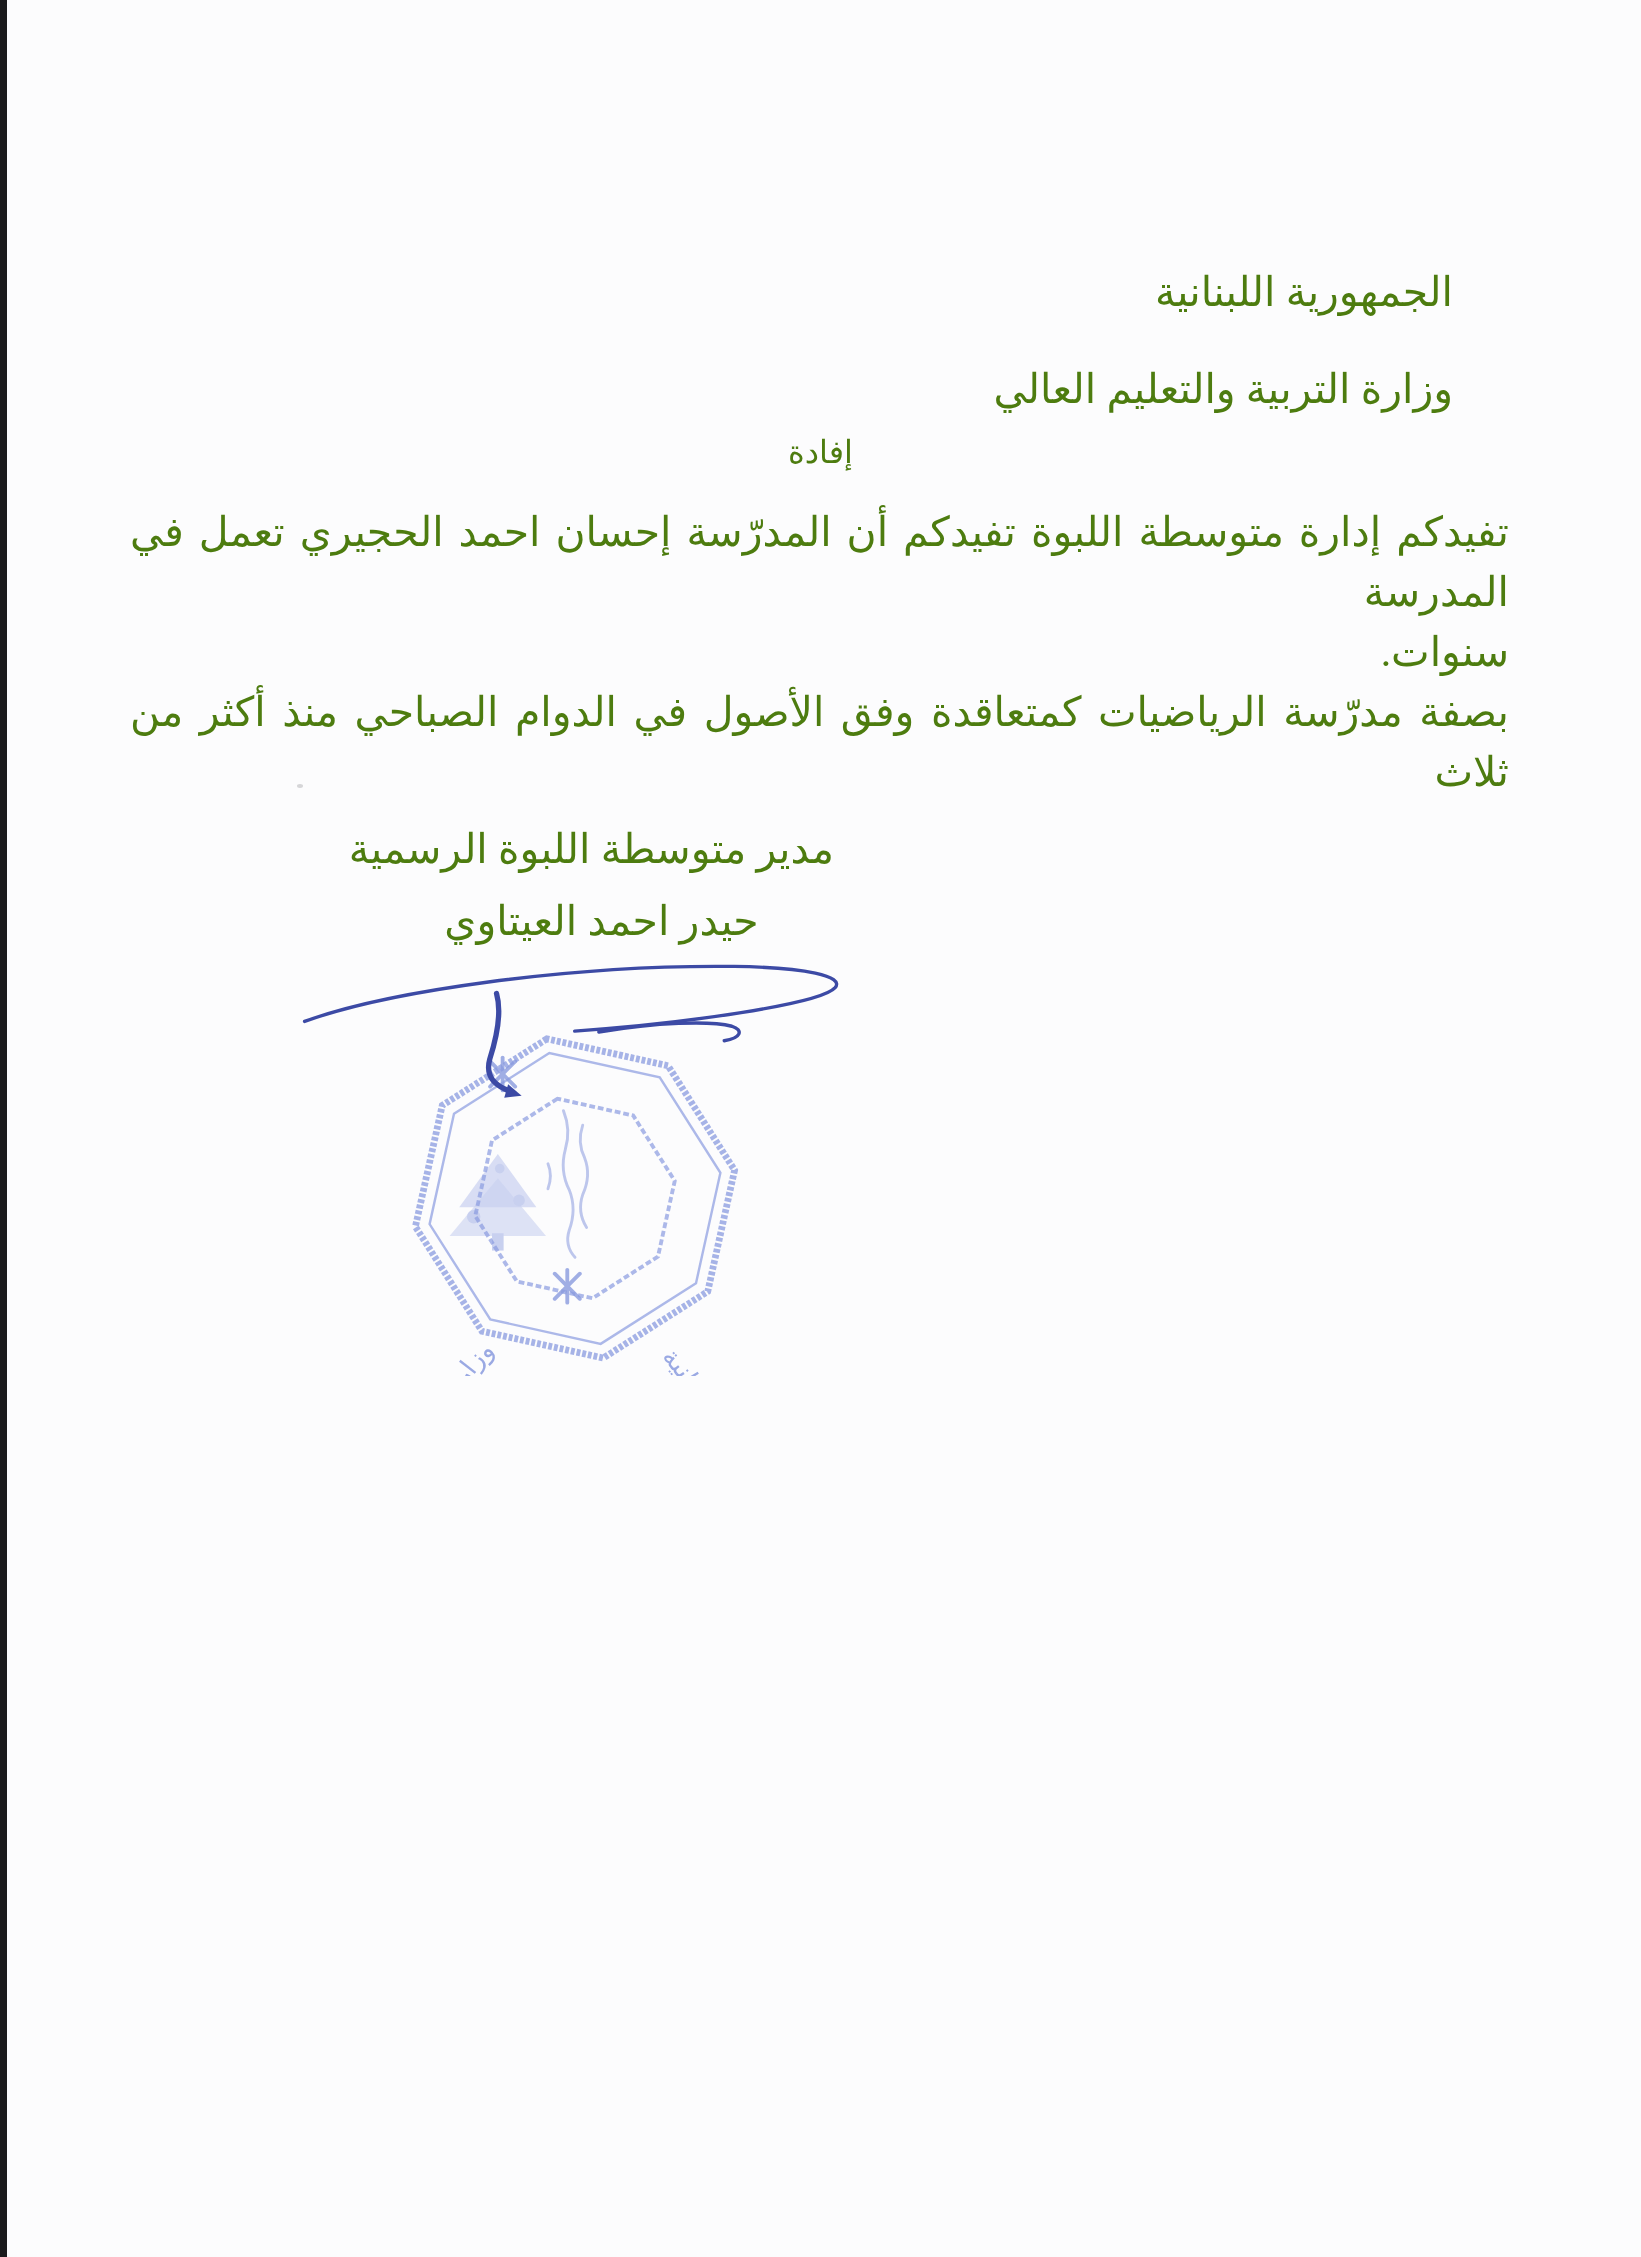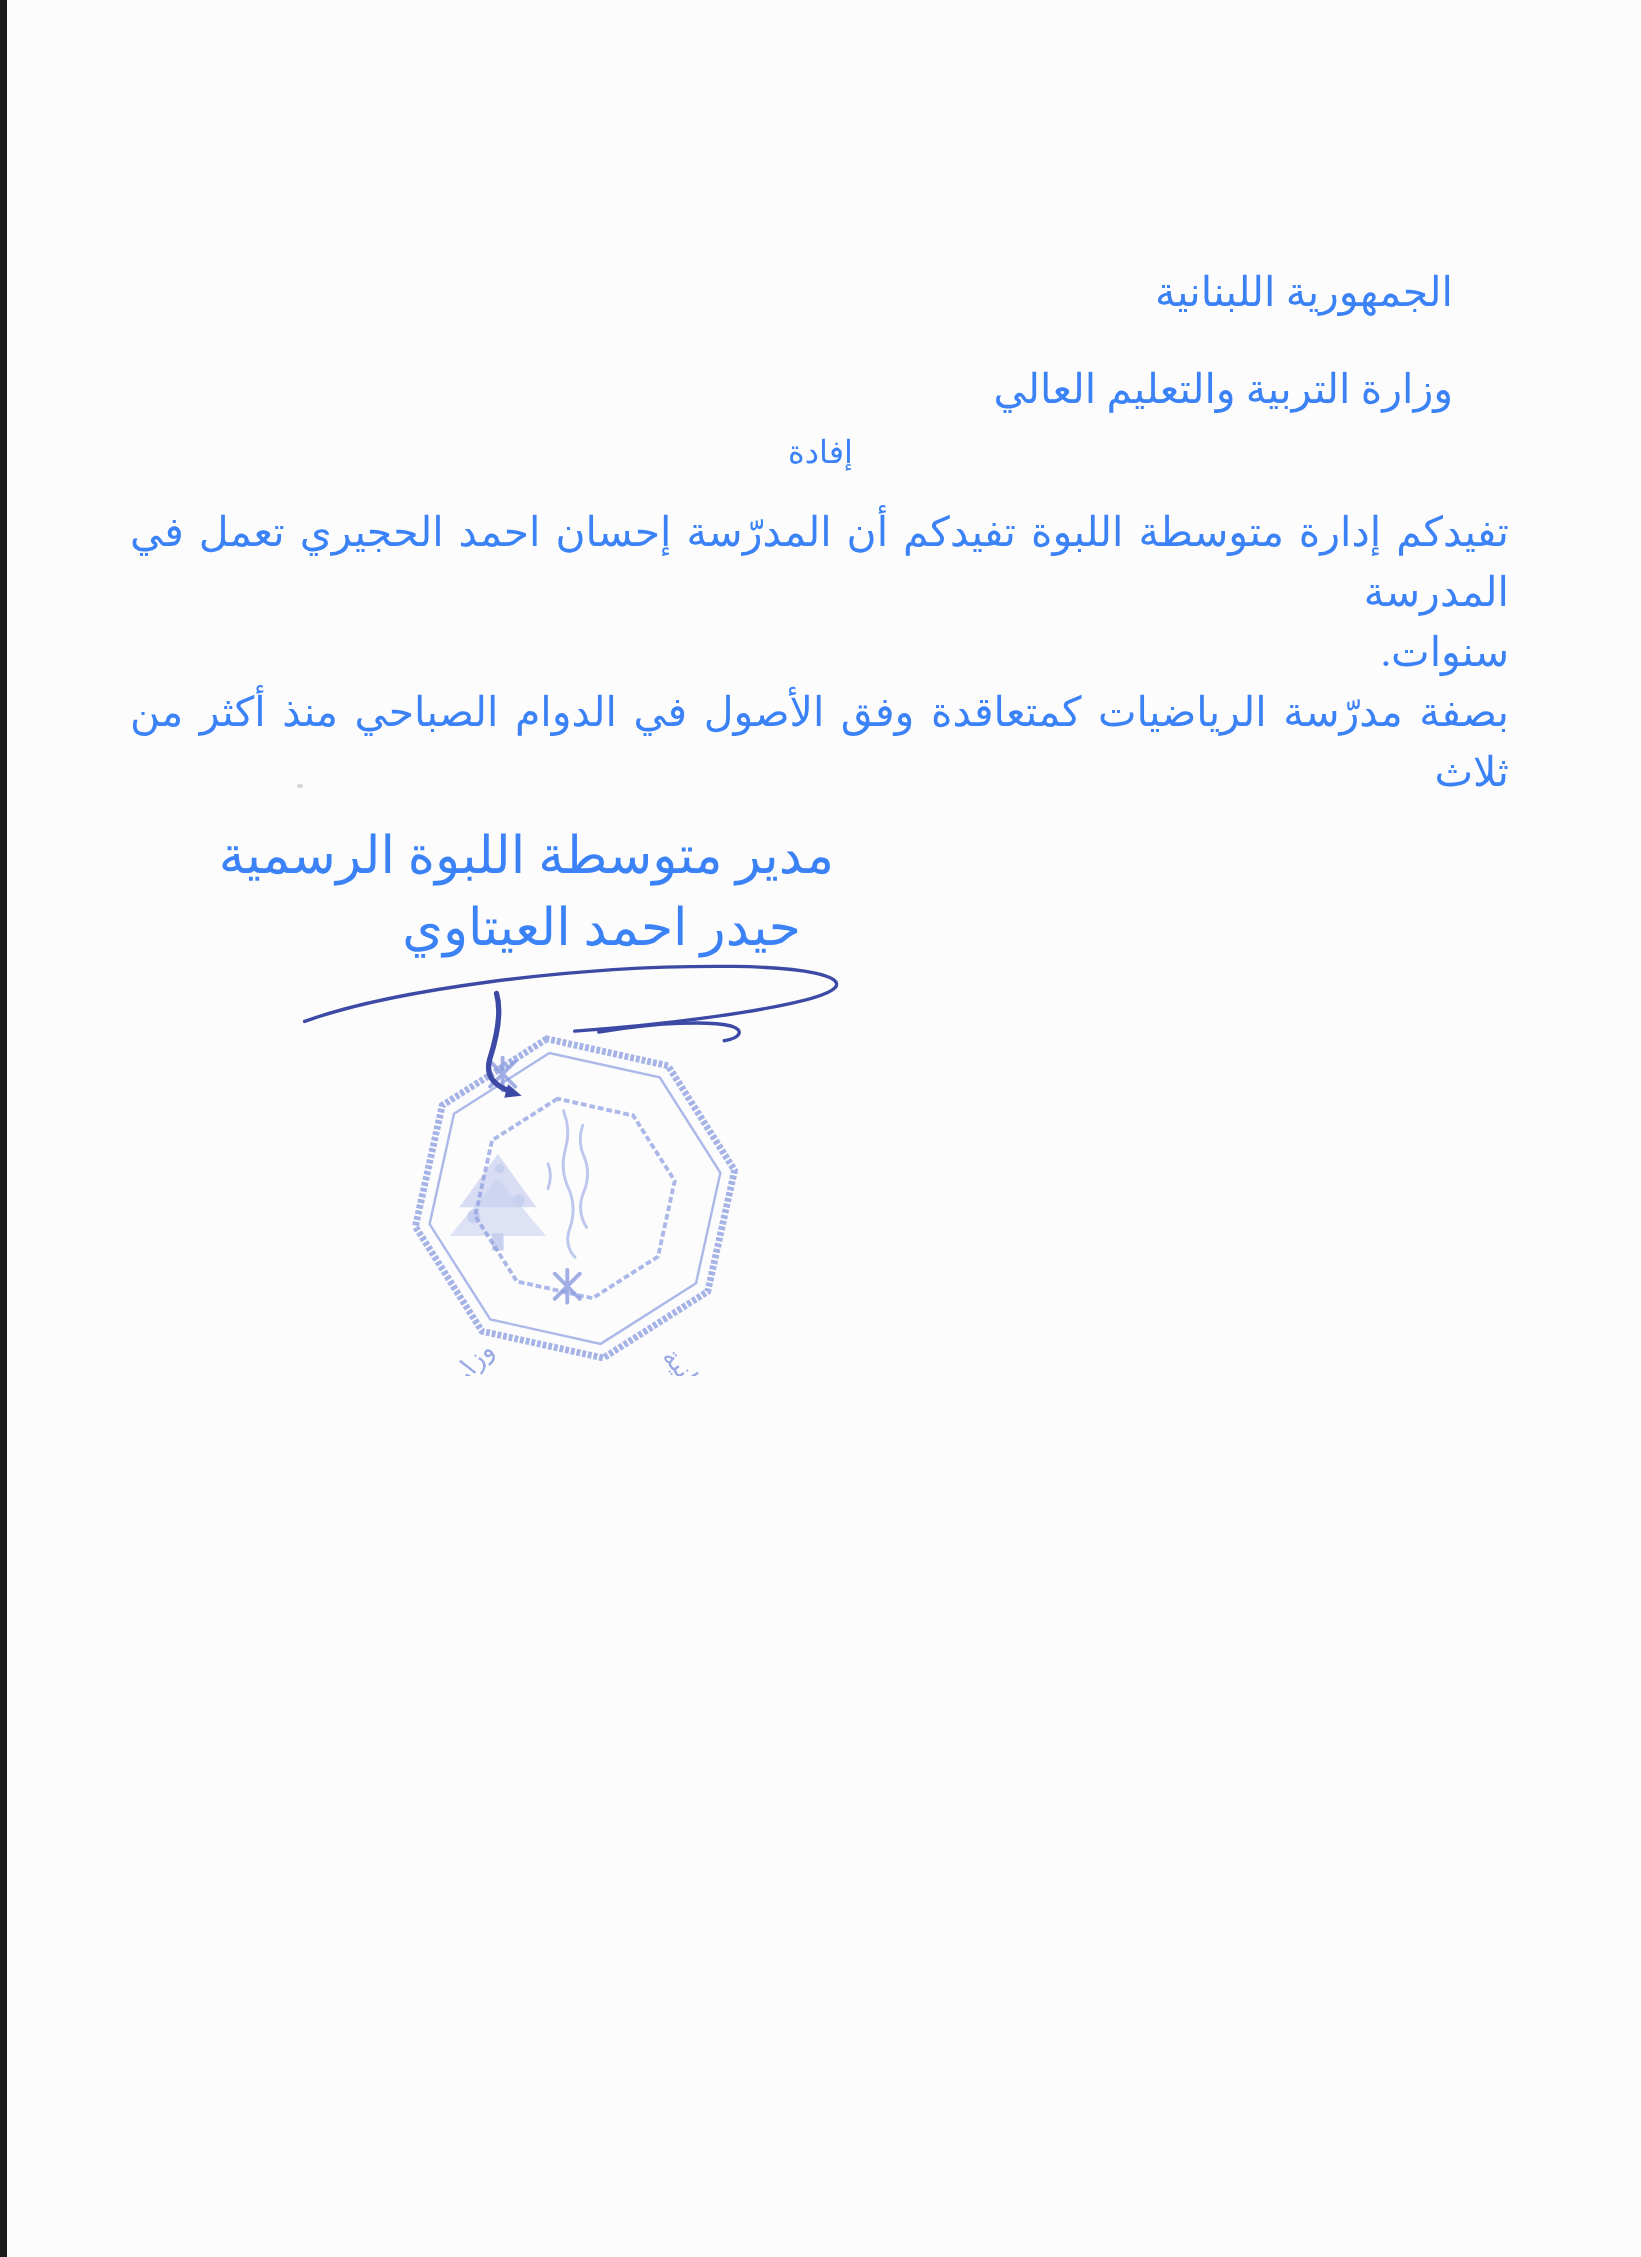--- a/index.html
+++ b/index.html
@@ -3,21 +3,21 @@
 <meta charset="utf-8">
 <style>
   html, body { margin: 0; padding: 0; background: #e8e8e8; }
   .page {
     position: relative;
     width: 1641px;
     height: 2257px;
     background: #fcfcfd;
     overflow: hidden;
     font-family: "Liberation Serif", "DejaVu Serif", serif;
-    color: #3b82f6;
+    color: #4d7c0f;
   }
   .scan-edge {
     position: absolute;
     left: 0; top: 0;
     width: 6.8px; height: 100%;
     background: #1a1a1c;
   }
   .ar { direction: rtl; unicode-bidi: embed; }
   .hdr-line {
     position: absolute;
@@ -47,21 +47,21 @@
   .closing-line {
     position: absolute;
     top: 678px; right: 157px;
     font-size: 41px;
     white-space: nowrap;
   }
   .sig-title, .sig-name {
     position: absolute;
     left: 369px; width: 465px;
     text-align: center;
-    font-size: 52px;
+    font-size: 41px;
     white-space: nowrap;
   }
   .sig-title { top: 825px; }
   .sig-name  { top: 897px; }
   .speck {
     position: absolute;
     left: 297px; top: 784px;
     width: 5.8px; height: 3.9px;
     background: #d6d6d8;
     border-radius: 50%;

